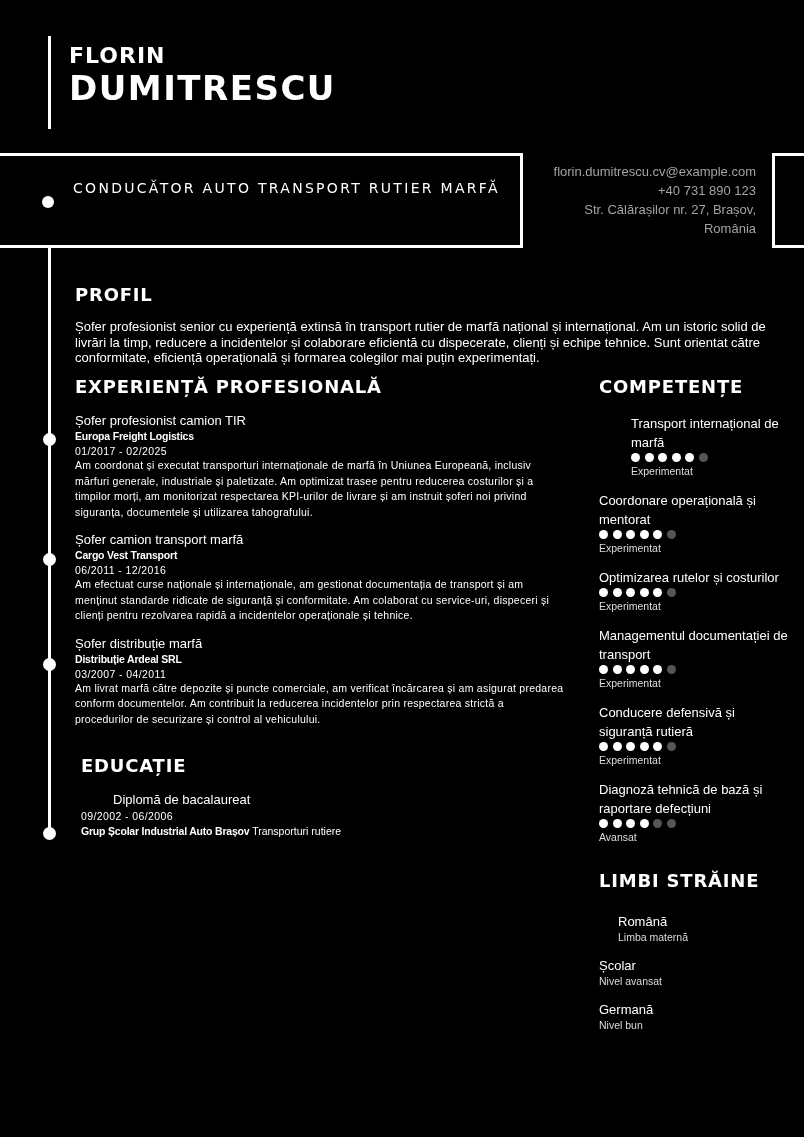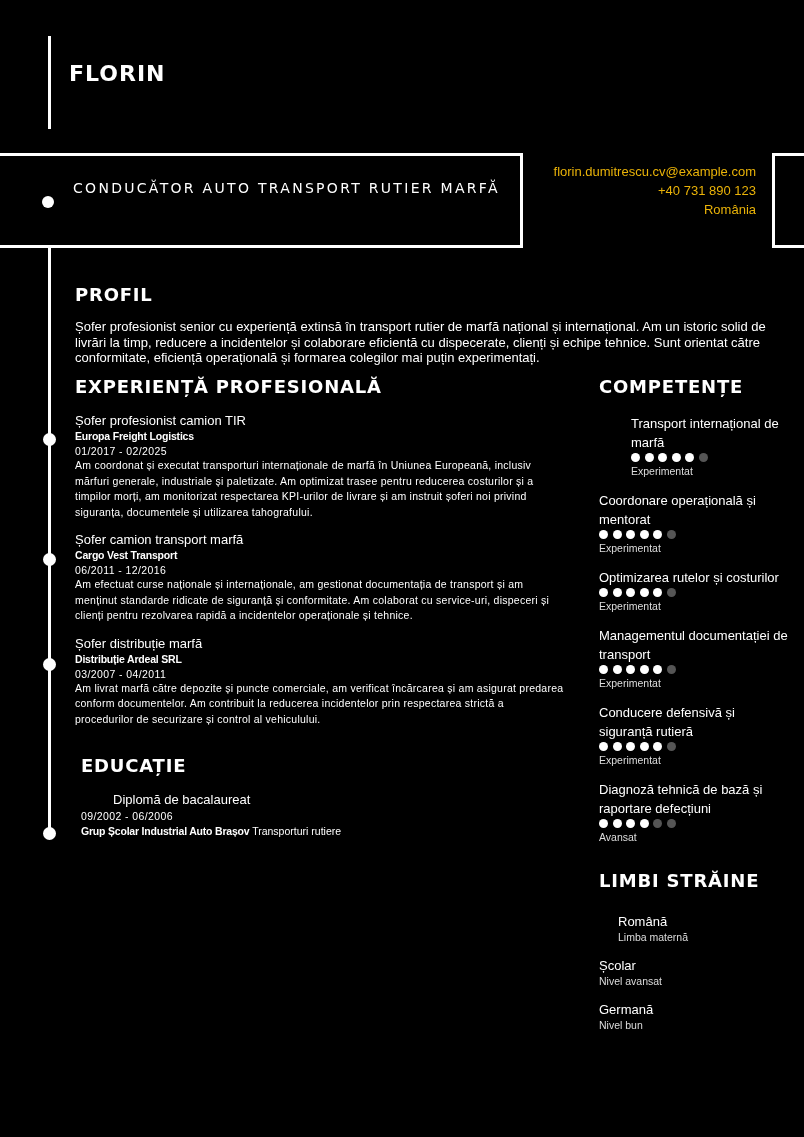--- a/index.html
+++ b/index.html
@@ -1,28 +1,28 @@
 <!DOCTYPE html>
 <html><head>
 <meta charset="utf-8">
 <style>
   * { box-sizing: border-box; margin: 0; padding: 0; }
   html, body { width: 804px; height: 1137px; background: #000; color: #fff; overflow: hidden; }
   body { position: relative; font-family: "Liberation Sans", sans-serif; }
 
   .name-block { position: absolute; left: 48px; top: 36px; height: 93px; border-left: 3px solid #fff; padding-left: 18px; }
-  .first-name { font-family: "DejaVu Sans", sans-serif; font-weight: bold; font-size: 22px; letter-spacing: 1px; margin-top: 26px; line-height: 24px; }
+  .first-name { font-family: "DejaVu Sans", sans-serif; font-weight: bold; font-size: 22px; letter-spacing: 1px; margin-top: 8px; line-height: 24px; }
   .last-name { font-family: "DejaVu Sans", sans-serif; font-weight: bold; font-size: 34px; letter-spacing: 1.5px; line-height: 40px; }
 
   .title-box { position: absolute; left: -3px; top: 153px; width: 526px; height: 95px; border: 3px solid #fff; }
   .title-dot { position: absolute; left: 42px; top: 40px; width: 12px; height: 12px; border-radius: 50%; background: #fff; }
   .job-title { position: absolute; left: 73px; top: 24px; font-family: "DejaVu Sans", sans-serif; font-size: 14px; letter-spacing: 2.3px; text-transform: uppercase; white-space: nowrap; }
 
   .contact { position: absolute; right: 48px; top: 162px; text-align: right; font-size: 13px; line-height: 19px; width: 230px; }
-  .contact div { color: #eab308; }
+  .contact div { color: #a3a3a3; }
   .right-box { position: absolute; left: 772px; top: 153px; width: 60px; height: 95px; border: 3px solid #fff; }
 
   .timeline { position: absolute; left: 48px; top: 247px; width: 3px; height: 586px; background: #fff; }
   .tdot { position: absolute; left: 43px; width: 13px; height: 13px; border-radius: 50%; background: #fff; }
 
   .section-title { font-family: "DejaVu Sans", sans-serif; font-size: 18px; letter-spacing: 0.8px; text-transform: uppercase; }
   .profile { position: absolute; left: 75px; top: 272px; width: 700px; margin-top: 12px; }
   .profile p { font-size: 13px; line-height: 15.5px; margin-top: 14px; }
 
   .exp { position: absolute; left: 75px; top: 376px; width: 490px; }
@@ -52,30 +52,32 @@
   .lang { margin-top: 12px; }
   .lang:first-of-type { margin-top: 22px; margin-left: 19px; }
   .lang-name { font-size: 13px; line-height: 17px; }
   .lang-level { font-size: 10.5px; line-height: 15px; color: #ddd; }
 </style>
 </head>
 <body>
 
 <div class="name-block">
   <div class="first-name">FLORIN</div>
+  <div class="last-name">DUMITRESCU</div>
 </div>
 
 <div class="title-box">
   <span class="title-dot"></span>
   <span class="job-title">Conducător auto transport rutier marfă</span>
 </div>
 
 <div class="contact">
   <div>florin.dumitrescu.cv@example.com</div>
   <div>+40 731 890 123</div>
+  <div>Str. Călărașilor nr. 27, Brașov,</div>
   <div>România</div>
 </div>
 
 <div class="right-box"></div>
 
 <div class="timeline"></div>
 <span class="tdot" style="top:433px"></span>
 <span class="tdot" style="top:553px"></span>
 <span class="tdot" style="top:658px"></span>
 <span class="tdot" style="top:827px"></span>

